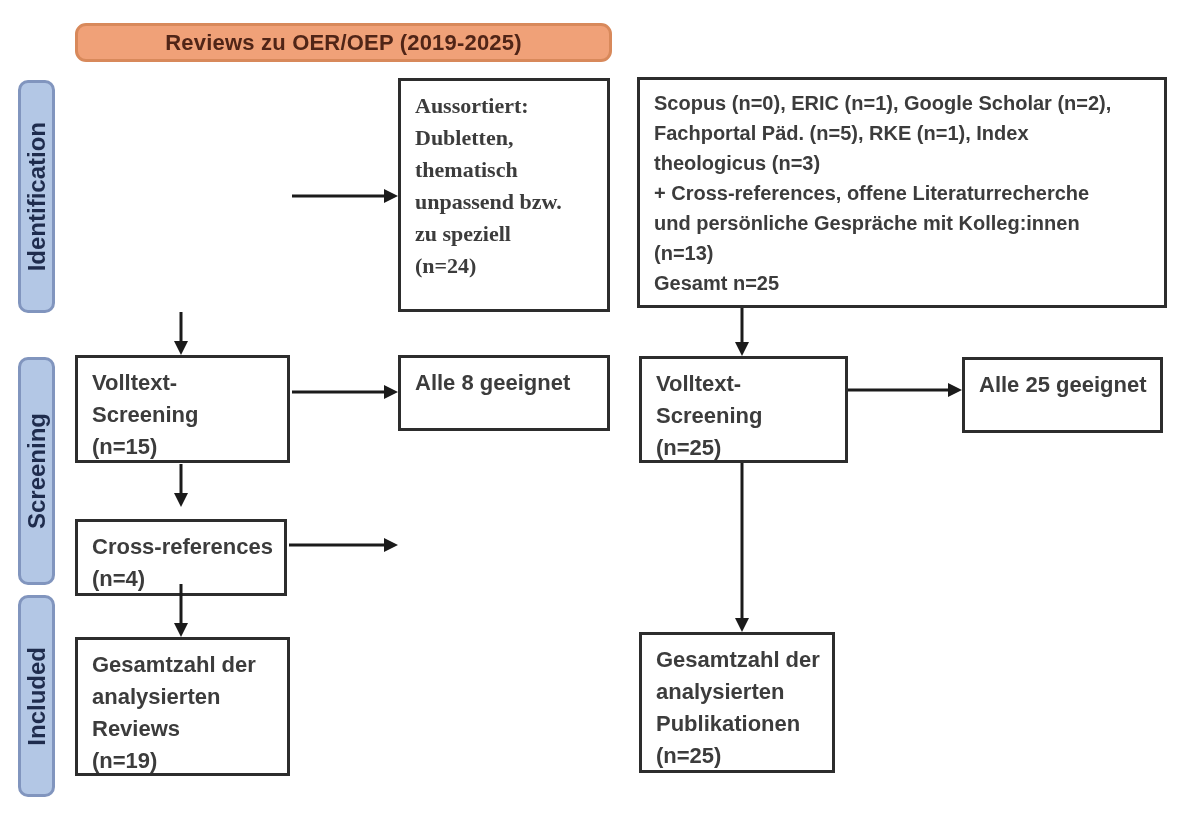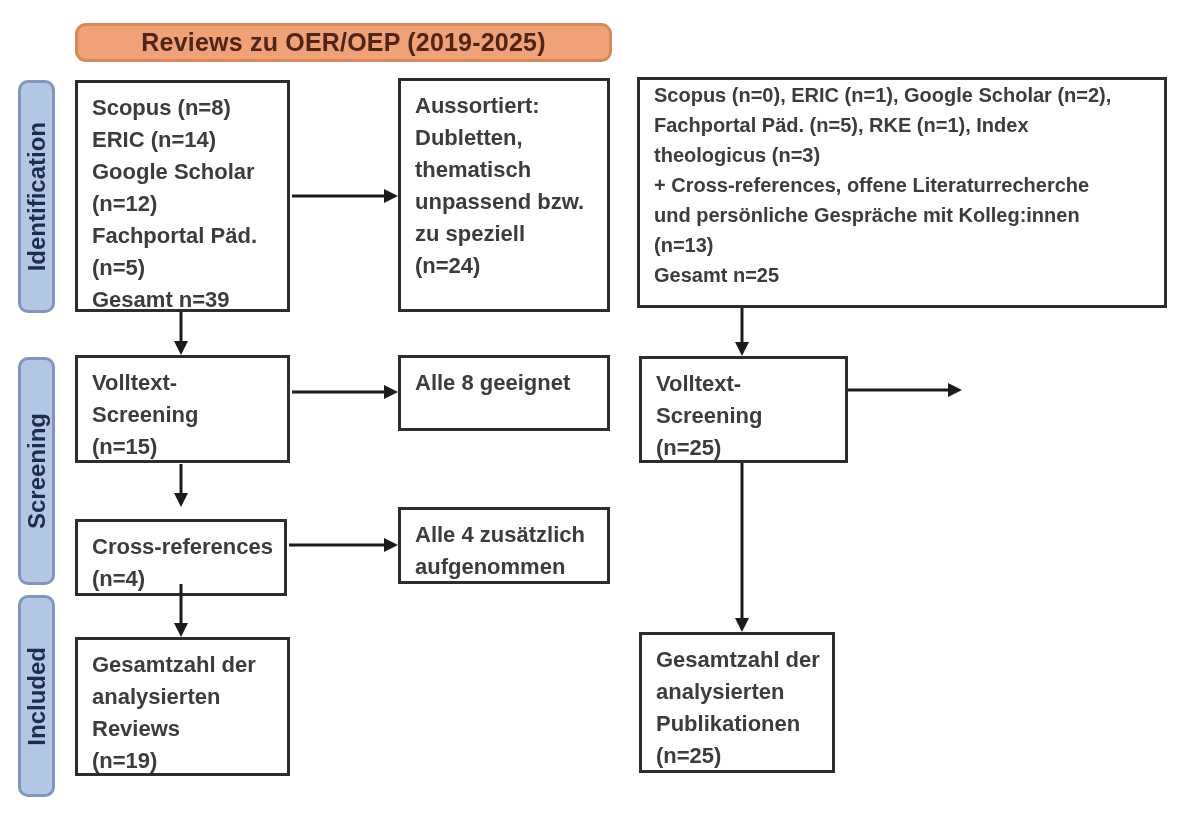--- a/index.html
+++ b/index.html
@@ -4,21 +4,21 @@
 <style>
   html,body{margin:0;padding:0;background:#ffffff;}
   .canvas{
     position:relative;width:1182px;height:820px;background:#ffffff;overflow:hidden;
     font-family:"Liberation Sans", sans-serif;
   }
   .hdr{
     position:absolute;height:39px;border-radius:11px;
     background:#F0A178;border:3px solid #D8895B;
     display:flex;align-items:center;justify-content:center;
-    font-size:25px;font-weight:bold;color:#502517;box-sizing:border-box;
+    font-size:22px;font-weight:bold;color:#502517;box-sizing:border-box;
     letter-spacing:0.2px;
   }
   .hdr-left{left:75px;top:23px;width:537px;}
   .hdr-right{left:627px;top:23px;width:538px;}
   .stage{
     position:absolute;left:18px;width:37px;border-radius:10px;
     background:#B3C7E5;border:3px solid #8195BE;box-sizing:border-box;
     display:flex;align-items:center;justify-content:center;
   }
   .stage span{
@@ -27,27 +27,27 @@
   }
   .stage-ident{top:80px;height:233px;}
   .stage-screen{top:357px;height:228px;}
   .stage-incl{top:595px;height:202px;}
   .box{
     position:absolute;background:#ffffff;border:3px solid #2D2D2D;box-sizing:border-box;
     color:#3C3C3C;font-weight:bold;font-size:22px;line-height:32px;
     padding:9px 6px 4px 14px;white-space:pre-line;overflow:hidden;
   }
   .box-l1{left:75px;top:80px;width:215px;height:232px;}
-  .box-l2{left:398px;top:78px;width:212px;height:234px;}
+  .box-l2{left:398px;top:78px;width:212px;height:234px;font-family:Liberation Serif, serif;}
   .box-l3{left:75px;top:355px;width:215px;height:108px;}
   .box-l4{left:398px;top:355px;width:212px;height:76px;}
   .box-l5{left:75px;top:507px;width:212px;height:77px;margin-top:12px;}
   .box-l6{left:398px;top:507px;width:212px;height:77px;}
   .box-l7{left:75px;top:637px;width:215px;height:139px;}
-  .box-r1{left:637px;top:77px;width:530px;height:231px;font-size:20px;line-height:30px;padding-top:0;}
+  .box-r1{left:637px;top:77px;width:530px;height:231px;font-size:20px;line-height:30px;padding-top:8px;}
   .box-r2{left:639px;top:356px;width:209px;height:107px;}
   .box-r4{left:962px;top:357px;width:201px;height:76px;}
   .box-r3{left:639px;top:632px;width:196px;height:141px;}
   svg.arrows{position:absolute;left:0;top:0;pointer-events:none;}
   svg.arrows line{stroke:#1B1B1B;stroke-width:3;}
   svg.arrows polygon{fill:#1B1B1B;}
 </style>
 </head>
 <body>
 
@@ -58,56 +58,48 @@
   <div class="stage stage-ident">
     <span>Identification</span>
   </div>
   <div class="stage stage-screen">
     <span>Screening</span>
   </div>
   <div class="stage stage-incl">
     <span>Included</span>
   </div>
 
-  <div class="box box-l1">Scopus (n=8)
-ERIC (n=14)
-Google Scholar
-(n=12)
-Fachportal Päd.
-(n=5)
-Gesamt n=39</div>
   <div class="box box-l2">Aussortiert:
 Dubletten,
 thematisch
 unpassend bzw.
 zu speziell
 (n=24)</div>
   <div class="box box-l3">Volltext-
 Screening
 (n=15)</div>
   <div class="box box-l4">Alle 8 geeignet</div>
   <div class="box box-l5">Cross-references
 (n=4)</div>
-  <div class="box box-l6">Alle 4 zusätzlich
-aufgenommen</div>
   <div class="box box-l7">Gesamtzahl der
 analysierten
 Reviews
 (n=19)</div>
 
   <div class="box box-r1">Scopus (n=0), ERIC (n=1), Google Scholar (n=2),
 Fachportal Päd. (n=5), RKE (n=1), Index
 theologicus (n=3)
 + Cross-references, offene Literaturrecherche
 und persönliche Gespräche mit Kolleg:innen
 (n=13)
 Gesamt n=25</div>
   <div class="box box-r2">Volltext-
 Screening
 (n=25)</div>
+  <div class="box box-r4">Alle 25 geeignet</div>
   <div class="box box-r3">Gesamtzahl der
 analysierten
 Publikationen
 (n=25)</div>
 
   <svg class="arrows" width="1182" height="820">
 
     <g>
       <line x1="292" y1="196" x2="384" y2="196"></line>
       <polygon points="398,196 384,189 384,203"></polygon>

